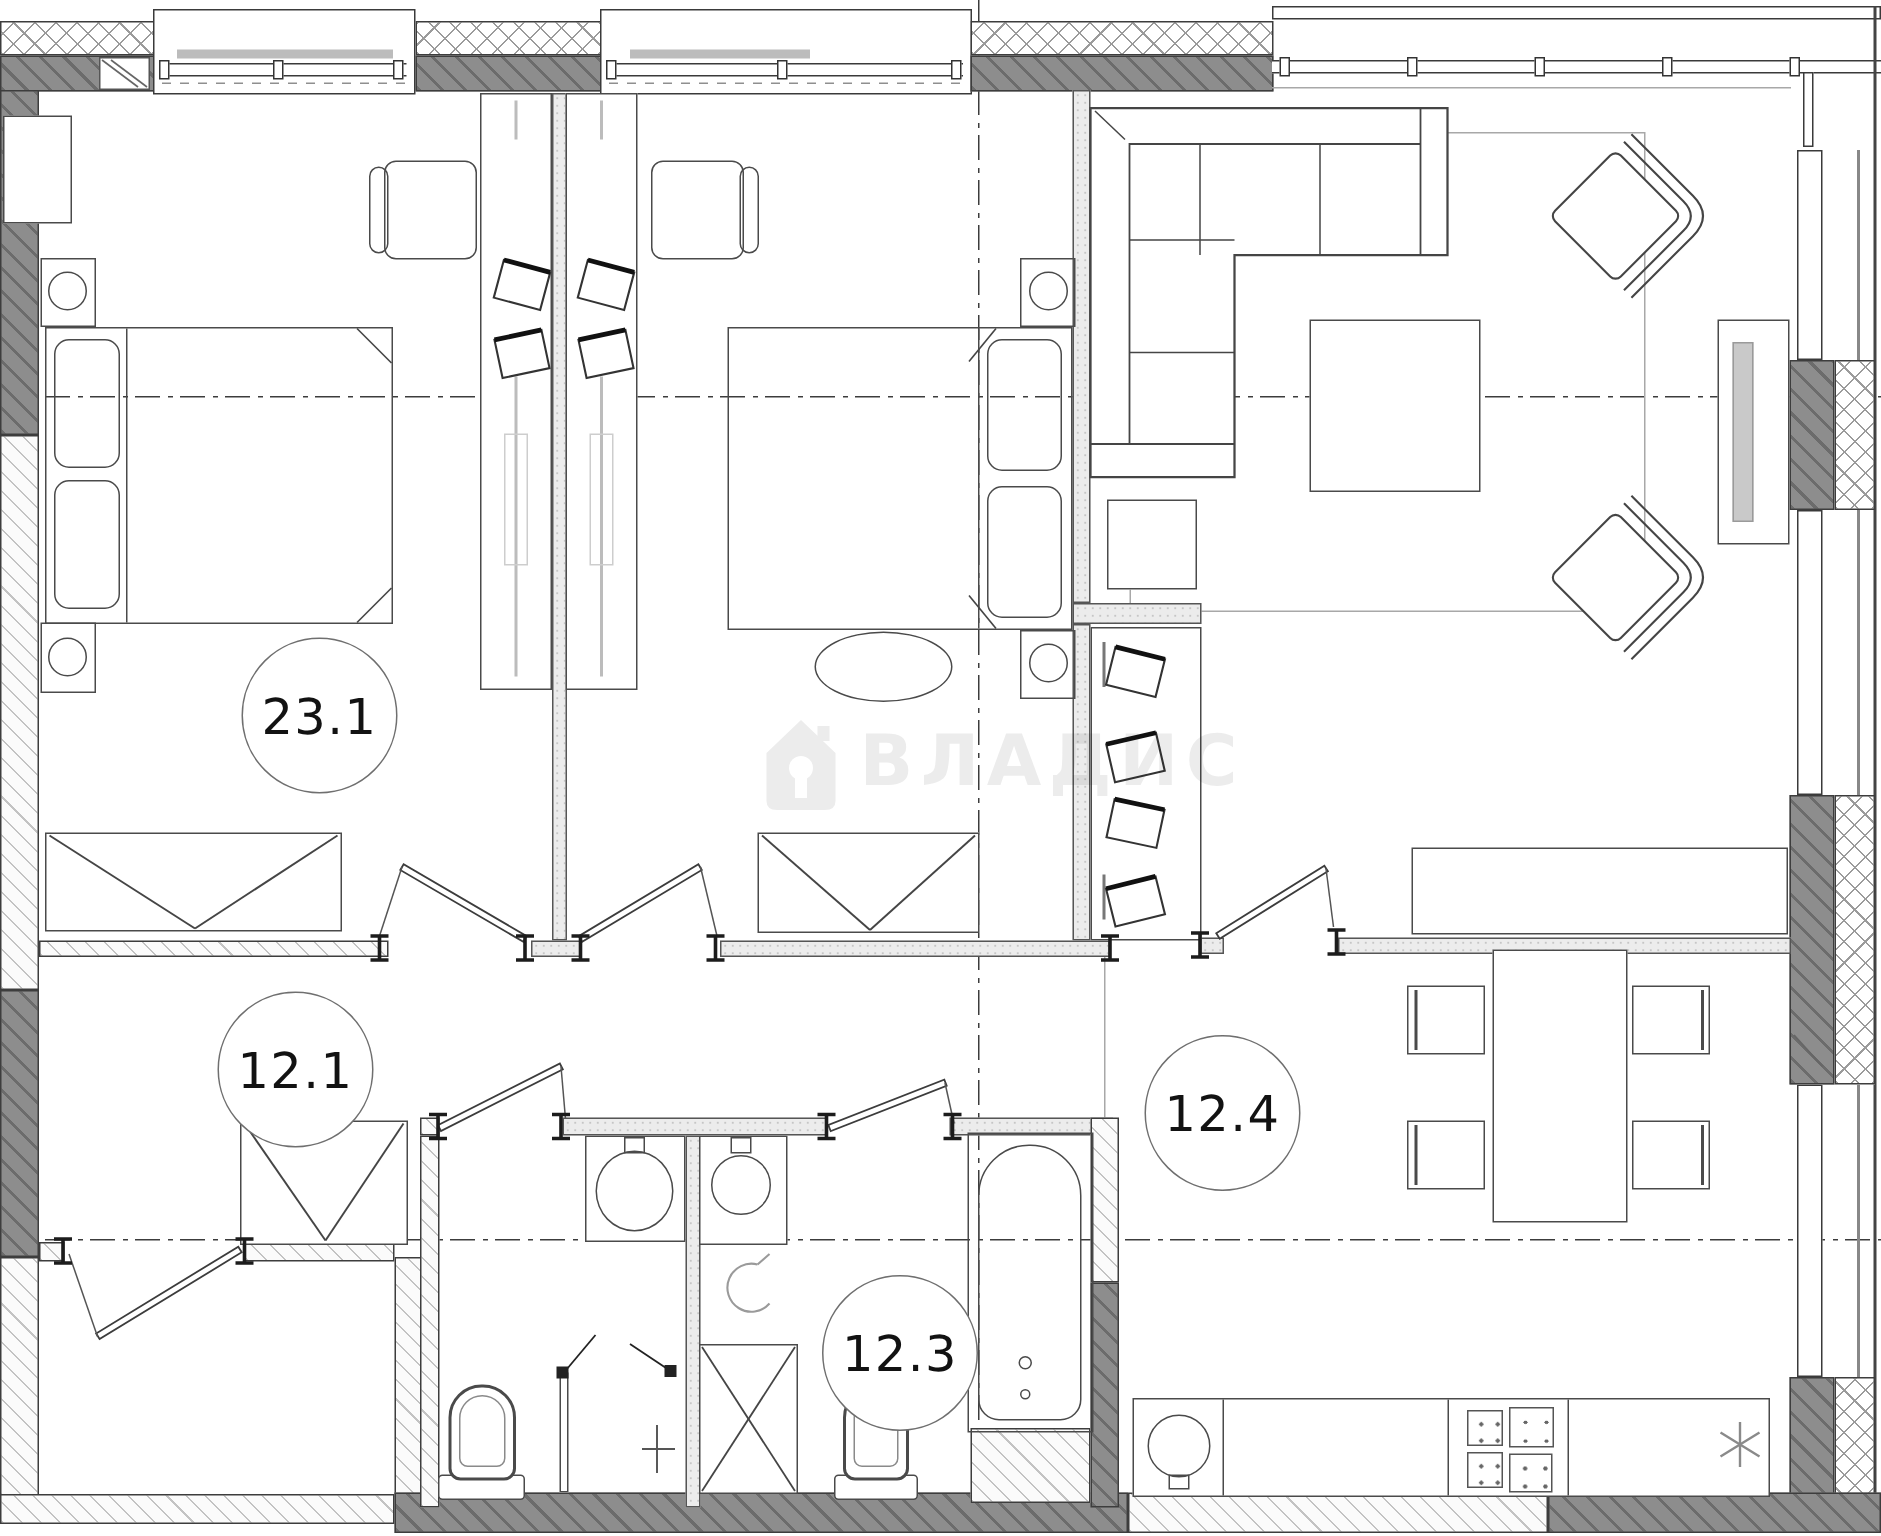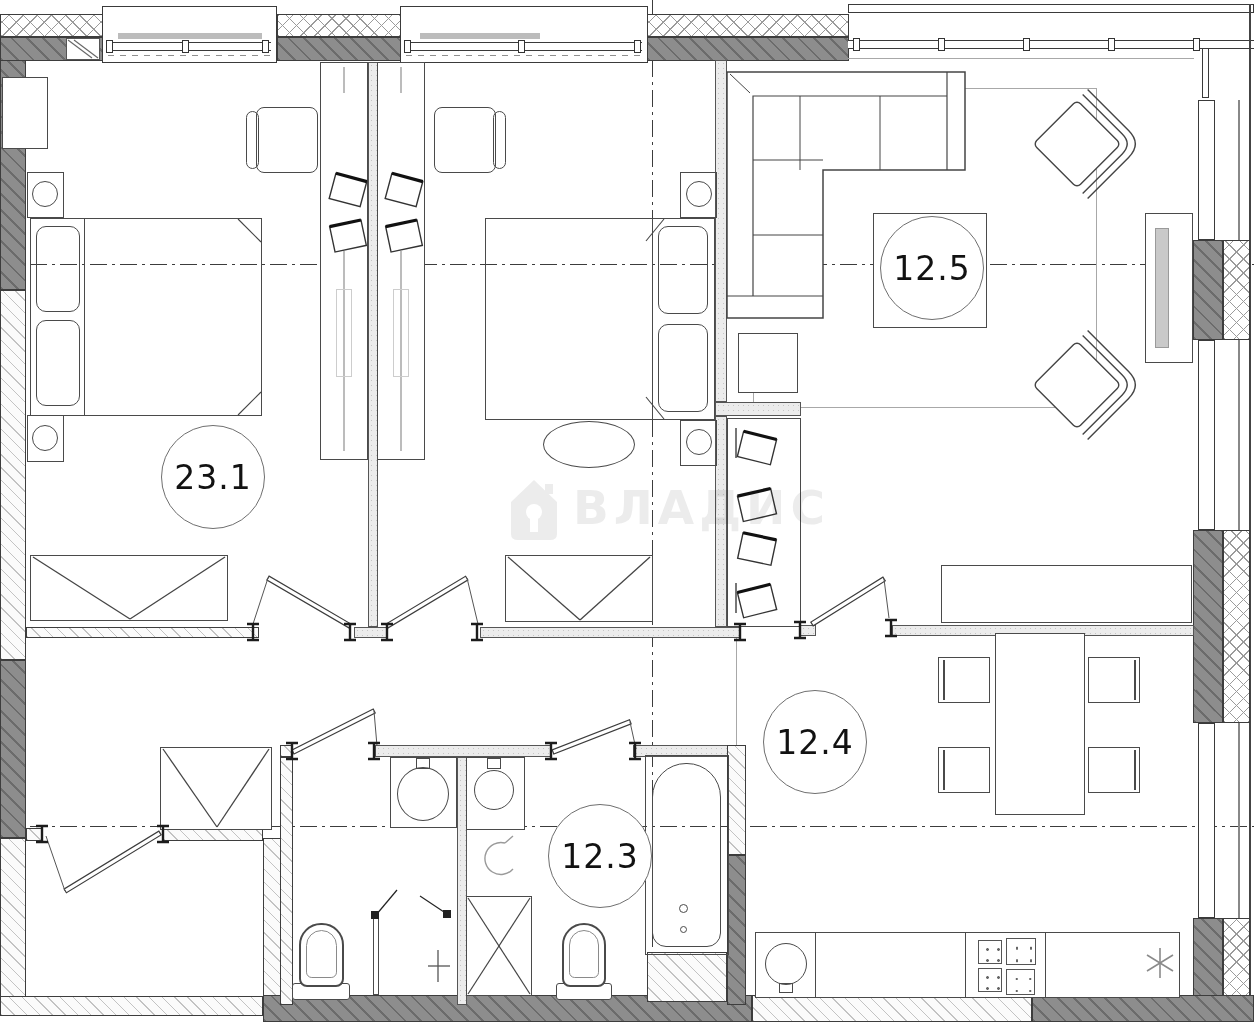--- a/index.html
+++ b/index.html
@@ -363,26 +363,26 @@
 
   <div class="wm">
     <svg width="58" height="78" viewBox="0 0 58 78">
       <path d="M6,34 L29,12 L52,34 L52,66 Q52,72 45,72 L13,72 Q6,72 6,66 Z M40,16 h8 v10 h-8 Z" fill="rgba(40,40,40,0.085)"></path>
       <circle cx="29" cy="44" r="8" fill="#fff"></circle>
       <rect x="25" y="48" width="8" height="16" fill="#fff"></rect>
     </svg>
     <span class="wmtext">ВЛАДИС</span>
   </div>
 
-  <div class="rlabel" style="left:548px;top:804px;text-align:center;">
+  <div class="rlabel" style="left:145px;top:661px;">
+      <span>12.1</span>
+    </div>
+  <div class="rlabel" style="left:548px;top:850px;text-align:center;">
       <span>12.3</span>
     </div>
   <div class="rlabel" style="left:763px;top:690px;">
       <span>12.4</span>
     </div>
-  <div class="rlabel" style="left:880px;top:216px;">
-      <span>12.5</span>
-    </div>
   <div class="rlabel" style="left:161px;top:425px;">
       <span>23.1</span>
     </div>
 
 </div>
 
 </body></html>

